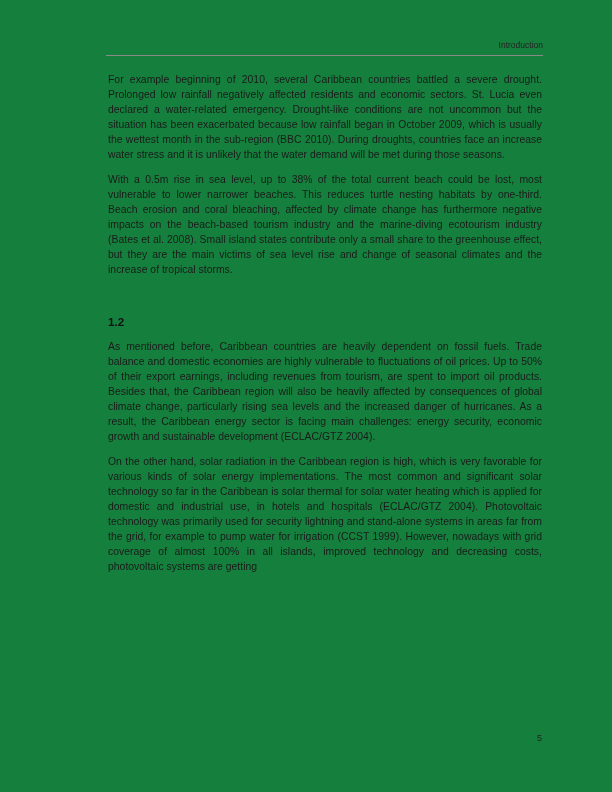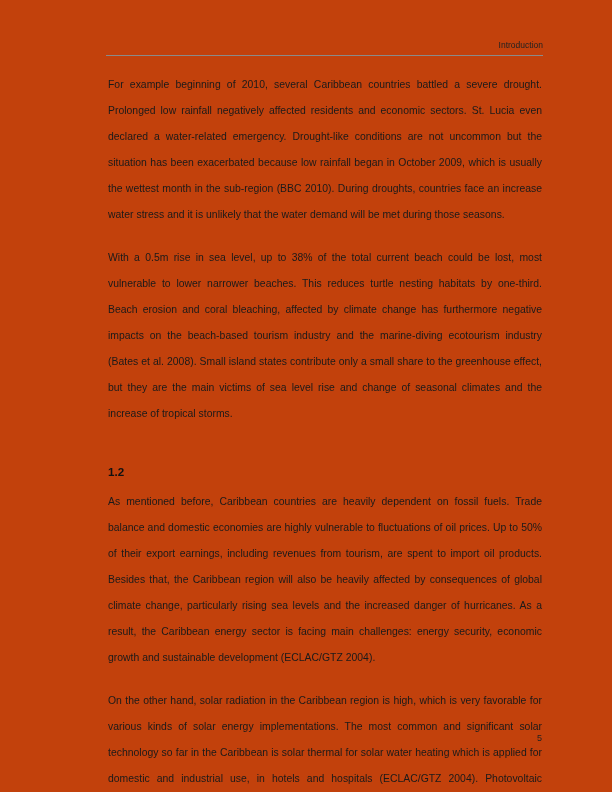--- a/index.html
+++ b/index.html
@@ -12,21 +12,21 @@
       height: 792px;
       position: relative;
       overflow: hidden;
       font-family: "Liberation Sans", sans-serif;
       color: #1a1a1a;
     }
     .page {
       position: absolute;
       left: 0; top: 0;
       width: 612px; height: 792px;
-      background: #c2410c;
+      background: #15803d;
     }
     .running-header {
       position: absolute;
       left: 106px;
       width: 437px;
       top: 40px;
       text-align: right;
       font-size: 8.5px;
       color: #222;
     }
@@ -40,26 +40,26 @@
     }
     .content {
       position: absolute;
       left: 108px;
       width: 434px;
       top: 72px;
     }
     .para {
       margin: 0;
       font-size: 10.4px;
-      line-height: 26px;
+      line-height: 15px;
       text-align: justify;
       text-align-last: left;
       letter-spacing: 0.02px;
     }
-    .para + .para { margin-top: 17px; }
+    .para + .para { margin-top: 10px; }
     .heading {
       margin: 36px 0 0 0;
       font-size: 11.6px;
       font-weight: bold;
       line-height: 18px;
       color: #111;
       display: flex;
     }
     .heading .num { width: 24px; display: inline-block; }
     .heading + .para { margin-top: 8px; }

